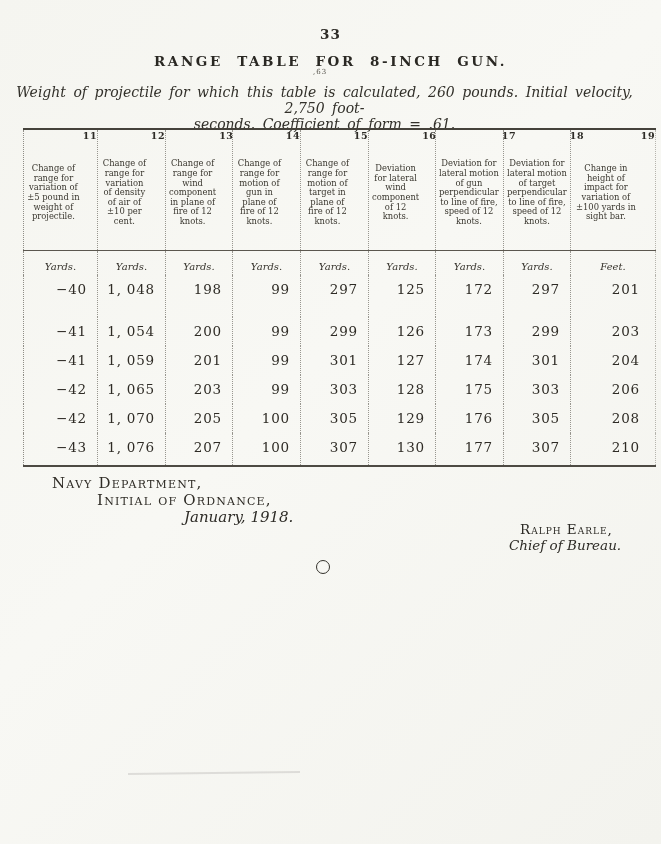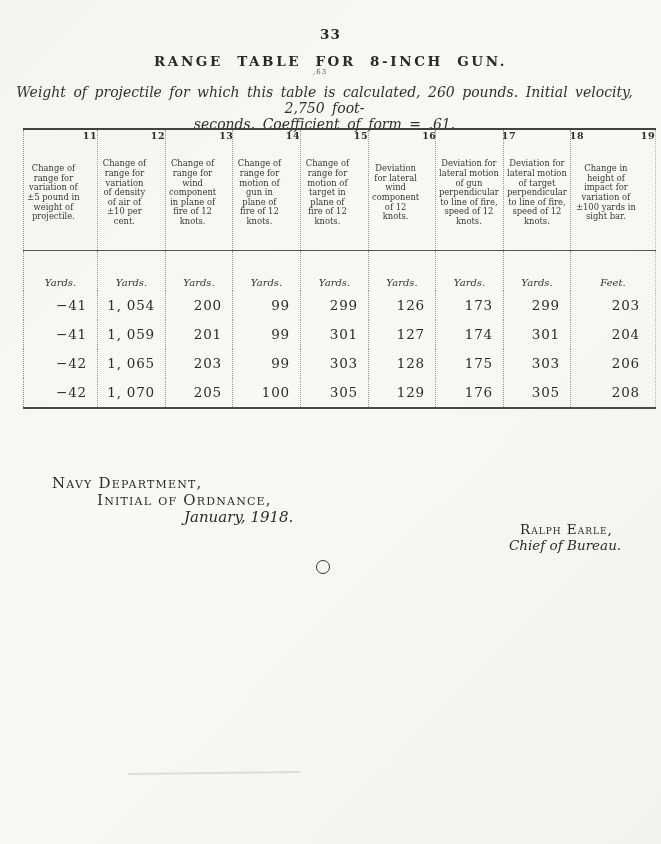--- a/index.html
+++ b/index.html
@@ -39,21 +39,21 @@
   .hdr{display:flex;flex-direction:row;height:120px;}
   .hdr-desc{
     flex:1;display:flex;align-items:center;justify-content:center;
     font-size:8.4px;line-height:9.6px;text-align:center;padding:6px 3px 0;
     color:#3a372f;
   }
   .hdr-num{
     font-size:9.5px;font-weight:700;text-align:right;padding-bottom:9px;letter-spacing:.5px;
   }
   td.unit{
-    font-style:italic;text-align:center;font-size:10px;padding:26px 0 3px;color:#36332c;
+    font-style:italic;text-align:center;font-size:10px;padding:10px 0 3px;color:#36332c;
   }
   td.datum{
     font-size:13.5px;text-align:right;padding:6px 10px 7px 0;letter-spacing:.8px;
     color:#2e2b25;
   }
   td.datum:last-child{padding-right:15px;}
   tr.first-row td.datum{padding-bottom:20px;}
   tr.last-row td.datum{padding-bottom:10px;}
   .footer-left{position:absolute;top:475px;left:52px;font-size:15px;line-height:17px;}
   .fl-dept,.fl-bureau{font-variant:small-caps;letter-spacing:1.2px;color:#2f2c26;}
@@ -161,20 +161,31 @@
         <td class="unit">Yards.</td>
         <td class="unit">Yards.</td>
         <td class="unit">Yards.</td>
         <td class="unit">Yards.</td>
         <td class="unit">Yards.</td>
         <td class="unit">Yards.</td>
         <td class="unit">Feet.</td>
       </tr>
   </tbody>
   <tbody id="table-body">
+      <tr class="first-row">
+        <td class="datum">−40</td>
+        <td class="datum">1, 048</td>
+        <td class="datum">198</td>
+        <td class="datum">99</td>
+        <td class="datum">297</td>
+        <td class="datum">125</td>
+        <td class="datum">172</td>
+        <td class="datum">297</td>
+        <td class="datum">201</td>
+      </tr>
       <tr>
         <td class="datum">−41</td>
         <td class="datum">1, 054</td>
         <td class="datum">200</td>
         <td class="datum">99</td>
         <td class="datum">299</td>
         <td class="datum">126</td>
         <td class="datum">173</td>
         <td class="datum">299</td>
         <td class="datum">203</td>
@@ -205,20 +216,31 @@
         <td class="datum">−42</td>
         <td class="datum">1, 070</td>
         <td class="datum">205</td>
         <td class="datum">100</td>
         <td class="datum">305</td>
         <td class="datum">129</td>
         <td class="datum">176</td>
         <td class="datum">305</td>
         <td class="datum">208</td>
       </tr>
+      <tr class="last-row">
+        <td class="datum">−43</td>
+        <td class="datum">1, 076</td>
+        <td class="datum">207</td>
+        <td class="datum">100</td>
+        <td class="datum">307</td>
+        <td class="datum">130</td>
+        <td class="datum">177</td>
+        <td class="datum">307</td>
+        <td class="datum">210</td>
+      </tr>
     </tbody>
 </table>
 
 <div class="footer-left">
   <div class="fl-dept">Navy Department,</div>
   <div class="fl-bureau">Initial of Ordnance,</div>
   <div class="fl-date">January, 1918.</div>
 </div>
 
 <div class="footer-right">

